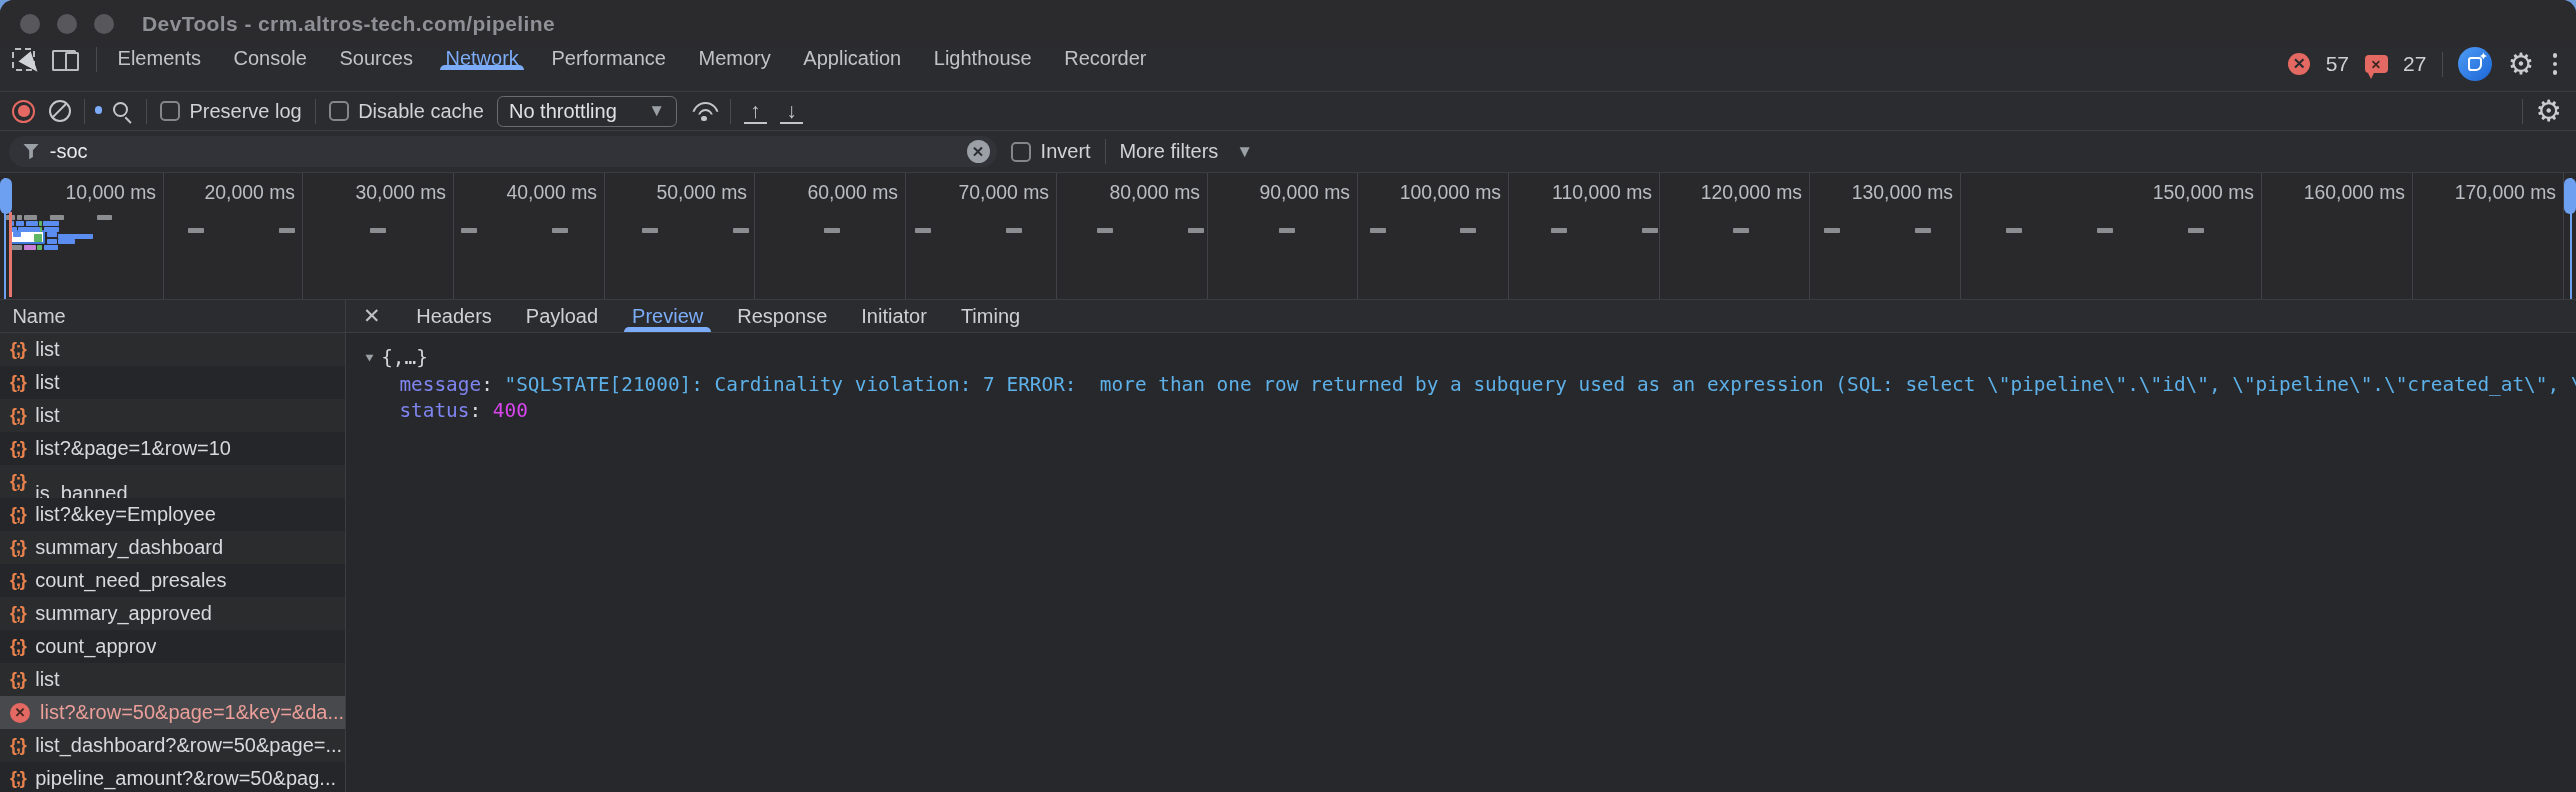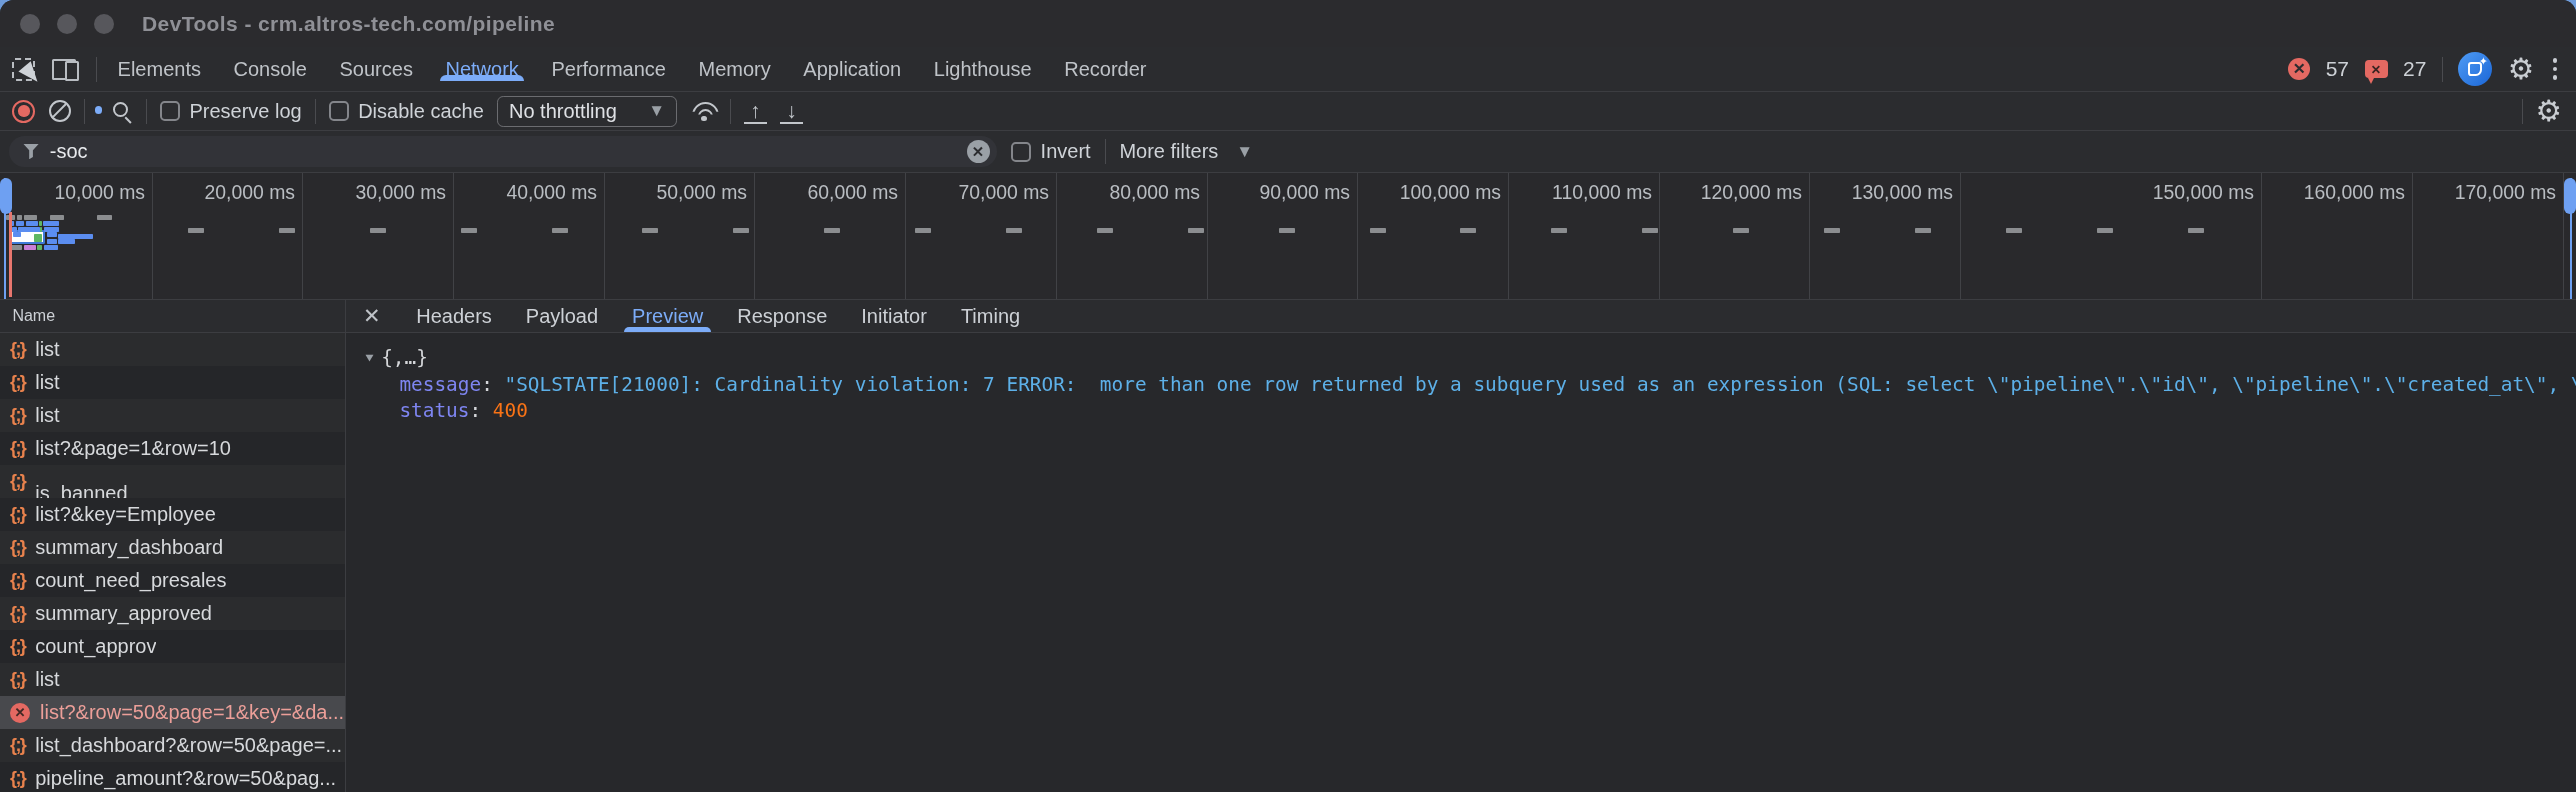--- a/index.html
+++ b/index.html
@@ -10,21 +10,21 @@
             overflow:hidden; display:flex; flex-direction:column; }
 
   
   .titlebar { height:47px; background:#2b2b2e; display:flex; align-items:center; flex:none; }
   .lights { display:flex; gap:17px; padding-left:20px; }
   .light { width:20px; height:20px; border-radius:50%; background:#57575c; }
   .win-title { margin-left:28px; color:#8f9096; font-size:21px; font-weight:700; letter-spacing:0.4px; }
 
   
   .tabstrip { height:45px; background:#2b2c2f; border-bottom:0.8px solid #3c3d41;
-              display:flex; align-items:center; flex:none; }
+              display:flex; align-items:flex-start; flex:none; }
   .ts-left { display:flex; align-items:center; padding:0 4.7px 0 12.4px; gap:17px; }
   .vdiv { width:0.8px; height:25px; background:#4a4b4f; align-self:center; }
   .icon-inspect { width:23px; height:23px; border:2.3px dashed #b9bdc2; border-radius:3.1px; position:relative; }
   .icon-inspect::after { content:""; position:absolute; right:-5.4px; bottom:-5.4px; width:0; height:0;
       border-left:8.5px solid transparent; border-right:8.5px solid transparent;
       border-bottom:20px solid #cfd3d8; transform:rotate(140deg); }
   .icon-device { width:26.4px; height:23px; position:relative; }
   .icon-device::before { content:""; position:absolute; left:0; top:1.6px; width:20px; height:17px;
       border:2.3px solid #b9bdc2; border-radius:1.6px; }
   .icon-device::after { content:""; position:absolute; right:0; bottom:0; width:10px; height:15.5px;
@@ -110,21 +110,21 @@
   .ov-bar { position:absolute; border-radius:0.8px; }
   .ov-selbox { position:absolute; background:#fff; border:2.3px solid #3f7bd8; border-radius:1.6px; }
   .ov-handle { position:absolute; top:4.7px; width:11.7px; height:36px; border-radius:7px; background:#6ea0f2; }
   .ov-line { position:absolute; top:4.7px; bottom:0; width:2.3px; background:#6ea0f2; }
   .ov-marker { position:absolute; top:39px; bottom:1.6px; width:2.3px; background:#e8766e; }
 
   
   .main { flex:1; display:flex; min-height:0; }
   .sidebar { width:346px; flex:none; border-right:0.8px solid #3c3d41; display:flex; flex-direction:column; background:#252629; }
   .sb-header { height:33px; flex:none; background:#2b2c2f; border-bottom:0.8px solid #3c3d41;
-        display:flex; align-items:center; padding-left:12.4px; color:#cdd1d6; font-size:16px; }
+        display:flex; align-items:center; padding-left:12.4px; color:#cdd1d6; font-size:20px; }
   .req-row { height:33px; flex:none; display:flex; align-items:center; gap:10px; padding-left:10px;
         font-size:20px; color:#d7d9dc; overflow:hidden; white-space:nowrap; }
   .req-row.odd { background:#2b2c2e; }
   .req-row.even { background:#252629; }
   .req-row.selected { background:#48494d; }
   .req-row.error { color:#ec9f99; }
   .json-icon { color:#e8824d; font-weight:700; font-size:18px; letter-spacing:-1.6px; flex:none; }
   .err-icon { width:20px; height:20px; border-radius:50%; background:#e46962; color:#402824; flex:none;
         display:flex; align-items:center; justify-content:center; font-size:13.2px; font-weight:700; }
 
@@ -136,21 +136,21 @@
   .dtab.active { color:#7cacf8; }
   .dtab.active::after { content:""; position:absolute; left:9.3px; right:9.3px; bottom:0; height:4.7px;
         border-radius:5.4px 5.4px 0 0; background:#7cacf8; }
   .dt-body { flex:1; background:#27282b; padding:12.4px 0 0 19.4px;
         font-family:"DejaVu Sans Mono", monospace; font-size:19.4px; color:#d5d7da; overflow:hidden; }
   .line-root { display:flex; align-items:center; gap:7.8px; line-height:26.4px; }
   .tri { color:#9aa0a6; font-size:13.2px; transform:scaleY(.85); }
   .line-entry { padding-left:34px; line-height:26px; white-space:pre; overflow:hidden; }
   .k { color:#7e85f1; }
   .v-str { color:#5db0e8; }
-  .v-num { color:#f97316; }
+  .v-num { color:#d946ef; }
 </style>
 </head>
 <body>
 
 <div id="window">
 
   <div class="titlebar">
     <div class="lights">
       <span class="light"></span>
       <span class="light"></span>
@@ -236,21 +236,21 @@
       <span>Invert</span>
     </label>
     <span class="vdiv"></span>
     <span class="morefilters">
       <span>More filters</span>
       <span class="caret">▼</span>
     </span>
   </div>
 
   <div class="overview" id="overview">
-      <div class="tl-cell" style="left: 2px; width: 151px;">
+      <div class="tl-cell" style="left: 13px; width: 151px;">
         <div class="tl-label">10,000 ms</div>
       </div>
       <div class="tl-cell" style="left: 152px; width: 151px;">
         <div class="tl-label">20,000 ms</div>
       </div>
       <div class="tl-cell" style="left: 303px; width: 151px;">
         <div class="tl-label">30,000 ms</div>
       </div>
       <div class="tl-cell" style="left: 454px; width: 151px;">
         <div class="tl-label">40,000 ms</div>

